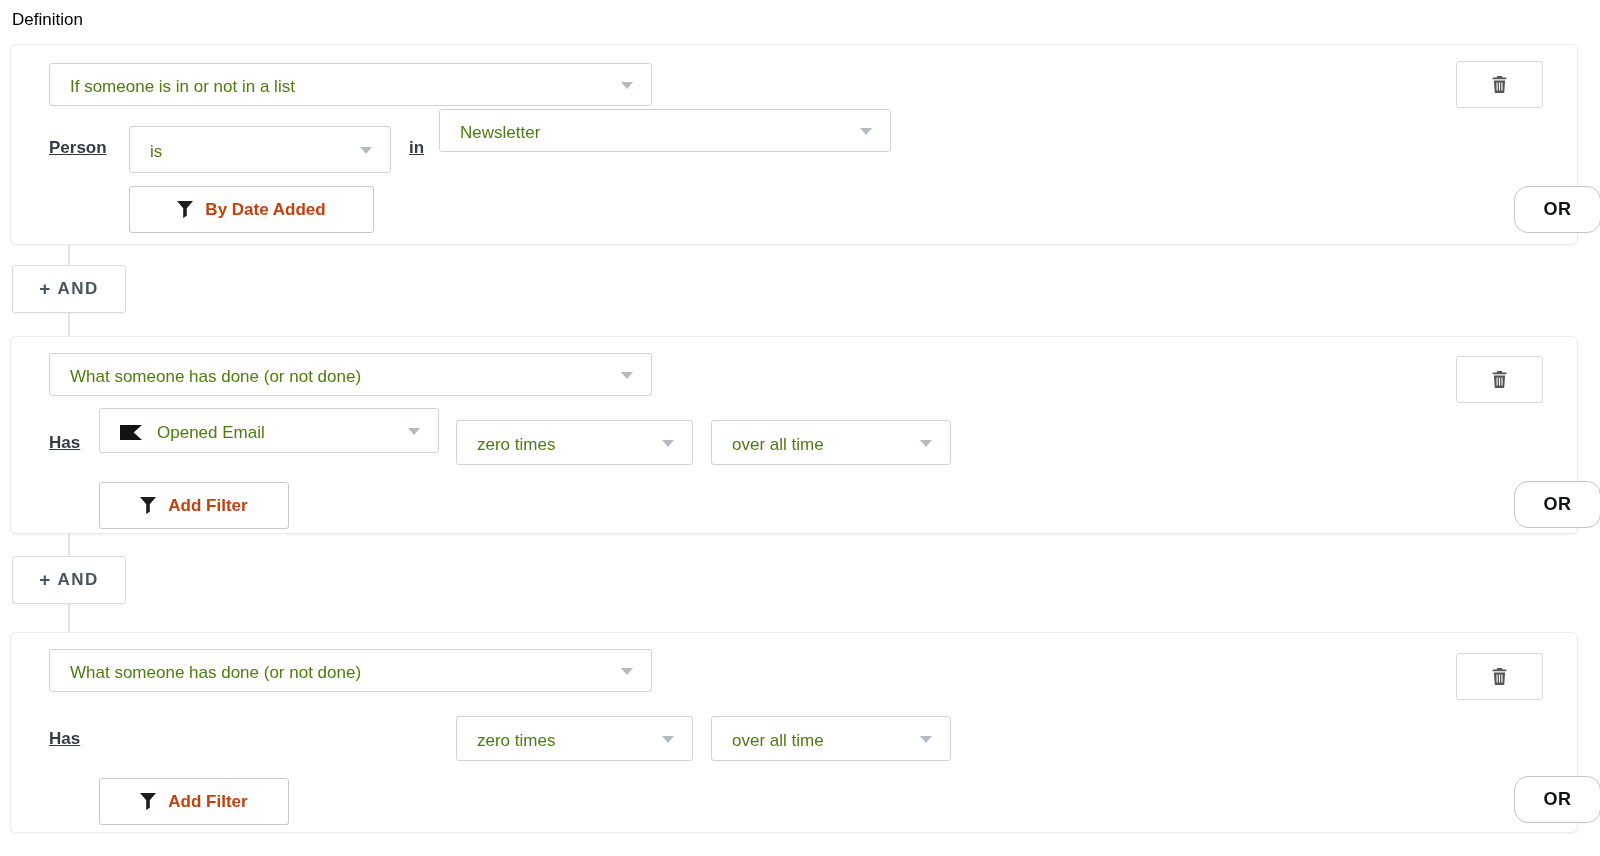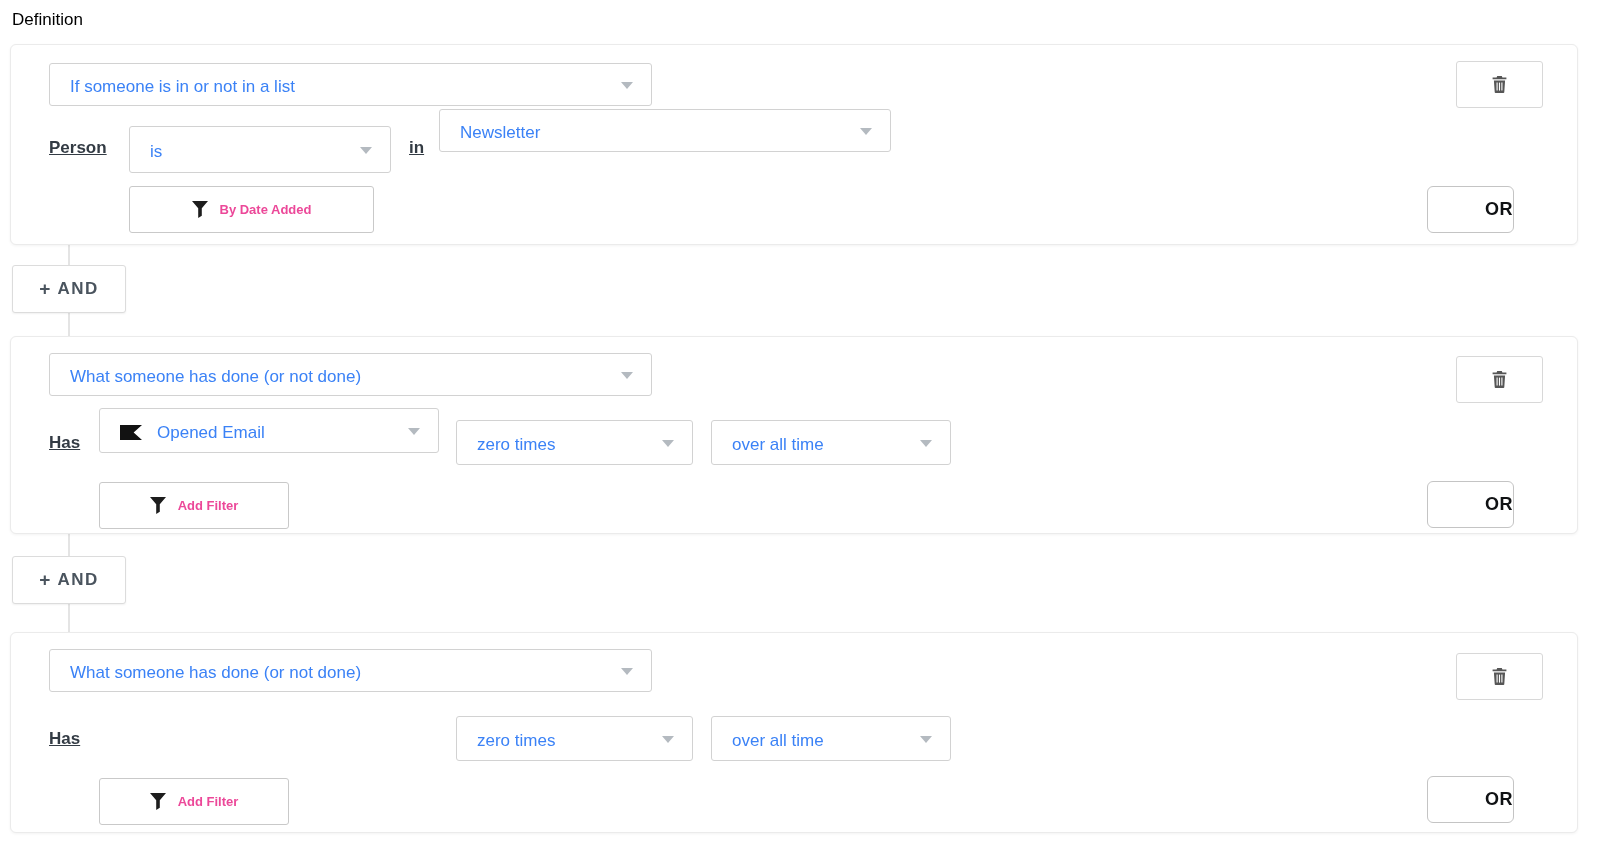--- a/index.html
+++ b/index.html
@@ -43,52 +43,52 @@
     font-size: 17px; font-weight: 700; color: #4a545e;
     letter-spacing: 1.5px;
   }
   .and-btn .plus { font-size: 19px; letter-spacing: 0; }
 
   .dd {
     position: absolute; background: #fff;
     border: 1px solid #d2d2d2; border-radius: 3px;
     display: flex; align-items: center;
     padding: 4px 40px 0 20px; cursor: pointer;
-    font-size: 17px; color: #3b82f6;
+    font-size: 17px; color: #4d7c0f;
     white-space: nowrap; overflow: hidden;
   }
   .caret {
     position: absolute; right: 18px; top: 50%;
     margin-top: -3px;
     width: 0; height: 0;
     border-left: 6px solid transparent;
     border-right: 6px solid transparent;
     border-top: 7px solid #b4bac0;
   }
   .lbl {
     position: absolute; font-size: 17px; font-weight: 700; color: #333b44;
     display: flex; align-items: center; text-decoration: underline;
   }
   .btn {
     position: absolute; background: #fff;
     border: 1px solid #c9c9c9; border-radius: 3px;
     display: flex; align-items: center; justify-content: center;
     gap: 12px; cursor: pointer;
-    font-size: 13px; font-weight: 700; color: #ec4899;
+    font-size: 17px; font-weight: 700; color: #c2410c;
   }
   .trash-btn {
     position: absolute; left: 1445px; width: 87px; height: 47px;
     background: #fff; border: 1px solid #d8d8d8; border-radius: 3px;
     display: flex; align-items: center; justify-content: center;
     cursor: pointer;
   }
   .or-btn {
-    position: absolute; left: 1416px; width: 87px; height: 47px;
-    background: #fff; border: 1px solid #c4c4c4; border-radius: 6px;
-    display: flex; align-items: center; justify-content: flex-end;
+    position: absolute; left: 1503px; width: 87px; height: 47px;
+    background: #fff; border: 1px solid #c4c4c4; border-radius: 14px;
+    display: flex; align-items: center; justify-content: center;
     cursor: pointer;
     font-size: 18px; font-weight: 800; color: #101214;
     letter-spacing: 0.5px;
   }
   .klaviyo-flag {
     width: 22px; height: 15px; background: #121212; flex: none;
     clip-path: polygon(0 0, 100% 0, 62% 50%, 100% 100%, 0 100%);
     margin-right: 15px;
   }
   .shopify-wrap { width: 26px; height: 30px; flex: none; margin-right: 13px; }

